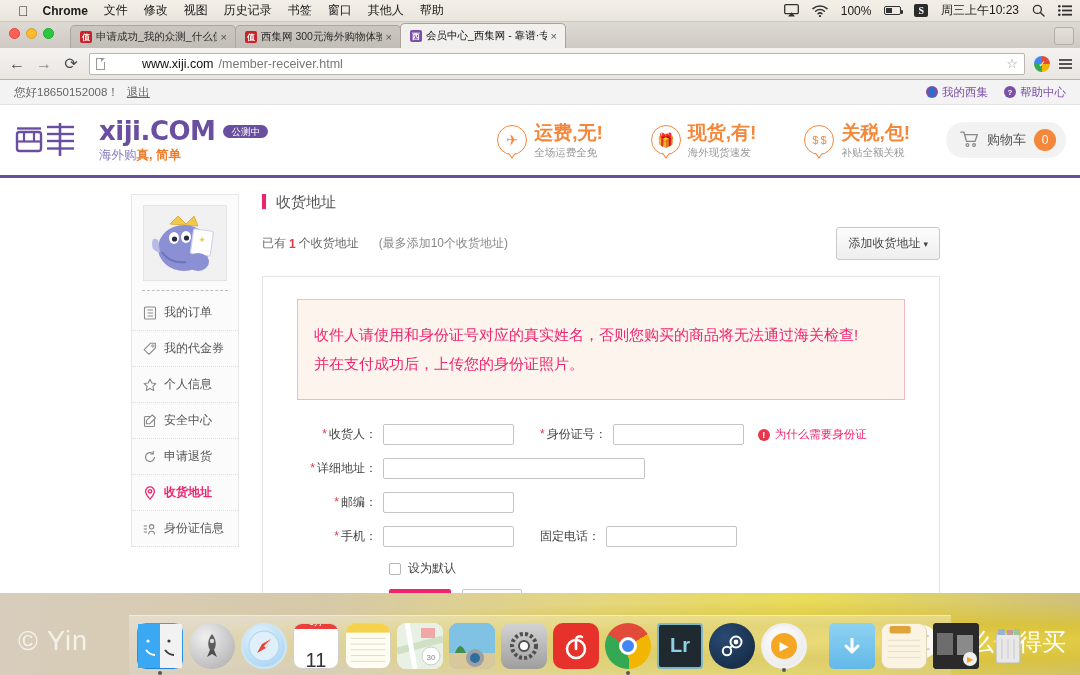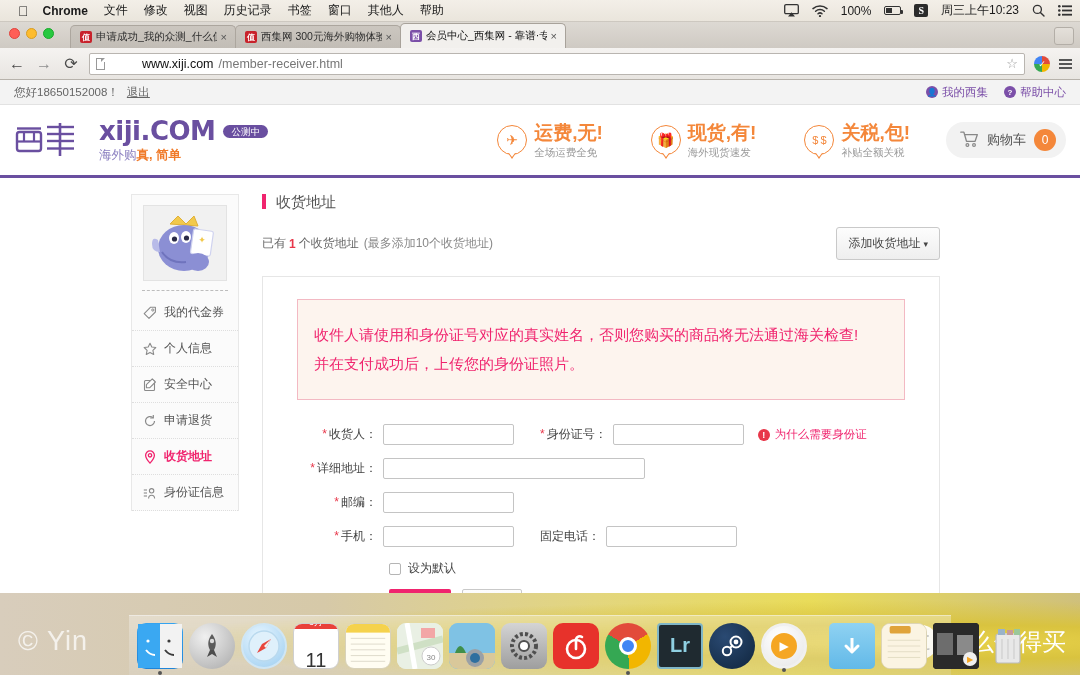--- a/index.html
+++ b/index.html
@@ -477,20 +477,29 @@
               <circle cx="38.5" cy="28" r="2.6" fill="#2b2b48"></circle>
               <path d="M14 42 q8 12 24 10" fill="none" stroke="#6f73bd" stroke-width="2"></path>
               <rect x="44" y="20" width="20" height="25" rx="2" fill="#fff" stroke="#cfd2ef" stroke-width="1.2" transform="rotate(8 54 32)"></rect>
               <text x="54" y="33" font-size="9" fill="#f2c94c" text-anchor="middle">✦</text>
               <ellipse cx="50" cy="52" rx="11" ry="9" fill="#8b8fd4"></ellipse>
             </g>
           </svg>
         </div>
         <div class="dash"></div>
         <ul class="snav">
+          <li>
+            <span class="sicon"><svg width="14" height="14" viewBox="0 0 14 14">
+                  <rect x="1.5" y="1" width="11" height="12" rx="1" fill="none" stroke="#8a8a8a" stroke-width="1.1"></rect>
+                  <line x1="4.5" y1="4" x2="10" y2="4" stroke="#8a8a8a" stroke-width="1"></line>
+                  <line x1="4.5" y1="7" x2="10" y2="7" stroke="#8a8a8a" stroke-width="1"></line>
+                  <line x1="4.5" y1="10" x2="10" y2="10" stroke="#8a8a8a" stroke-width="1"></line>
+                </svg></span>
+            <span>我的订单</span>
+          </li>
           <li>
             <span class="sicon"><svg width="14" height="14" viewBox="0 0 14 14">
                   <path d="M7.6 1.2H12.4v4.8L6 12.4 1.2 7.6Z" fill="none" stroke="#8a8a8a" stroke-width="1.1" stroke-linejoin="round"></path>
                   <circle cx="9.8" cy="4" r="1.1" fill="none" stroke="#8a8a8a" stroke-width="1"></circle>
                 </svg></span>
             <span>我的代金券</span>
           </li>
           <li>
             <span class="sicon"><svg width="14" height="14" viewBox="0 0 14 14">
                   <polygon points="7,1.2 8.8,5 12.8,5.5 9.9,8.4 10.7,12.4 7,10.4 3.3,12.4 4.1,8.4 1.2,5.5 5.2,5" fill="none" stroke="#8a8a8a" stroke-width="1.1" stroke-linejoin="round"></polygon>
@@ -531,21 +540,21 @@
         </ul>
       </div>
 
       <div class="main">
         <div class="page-title">收货地址</div>
 
         <div class="count-row">
           <span>已有</span>
           <span class="num">1</span>
           <span>个收货地址</span>
-          <span class="muted" style="margin-left:5px">(最多添加10个收货地址)</span>
+          <span class="muted" style="margin-left:20px">(最多添加10个收货地址)</span>
           <span class="addbtn">
             <span>添加收货地址</span><span class="caret">▾</span>
           </span>
         </div>
 
         <div class="panel">
           <div class="notice">
             <div>收件人请使用和身份证号对应的真实姓名，否则您购买的商品将无法通过海关检查!</div>
             <div>并在支付成功后，上传您的身份证照片。</div>
           </div>

